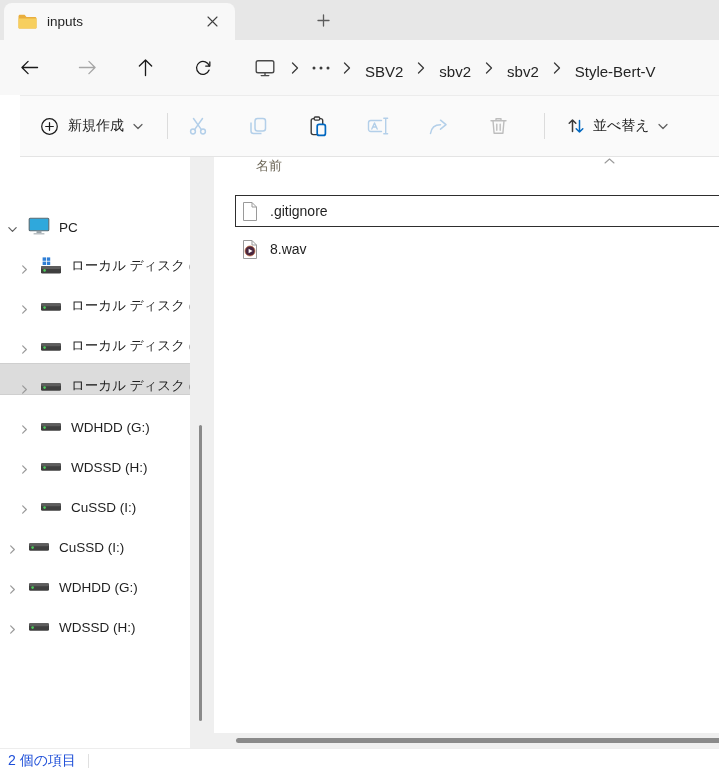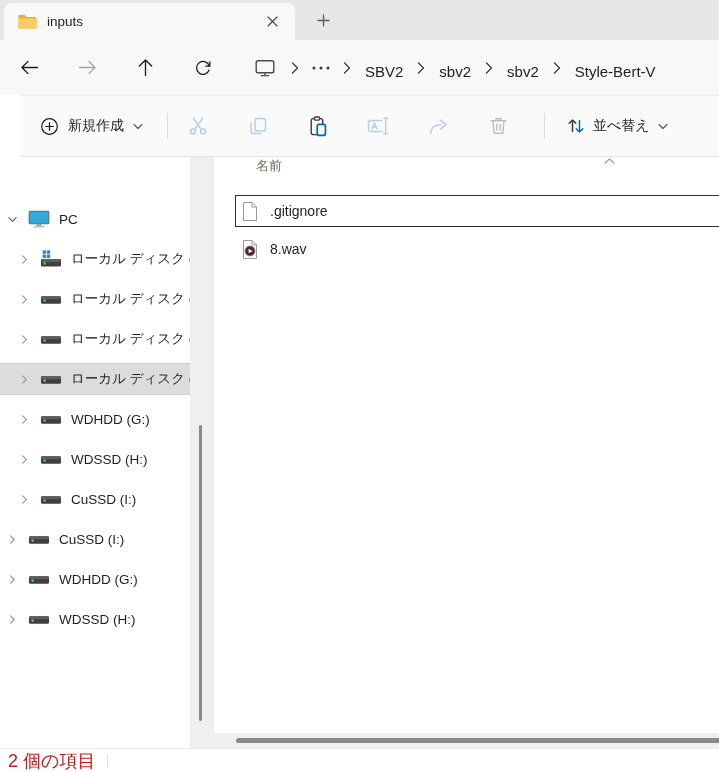--- a/index.html
+++ b/index.html
@@ -7,21 +7,21 @@
   body {
     font-family:"Liberation Sans","DejaVu Sans",sans-serif;
     color:#242424; background:#ffffff; font-size:14px;
     -webkit-font-smoothing:antialiased;
   }
   .window { width:719px; height:772px; display:flex; flex-direction:column; }
 
   
   .tabbar { height:40px; background:#e7e7e7; position:relative; flex:none; }
   .tab {
-    position:absolute; left:4px; bottom:0; width:291px; height:37px;
+    position:absolute; left:4px; bottom:0; width:231px; height:37px;
     background:#f8f8f8; border-radius:8px 8px 0 0;
     display:flex; align-items:center; padding:0 10px 0 14px;
   }
   .tab-title { margin-left:10px; font-size:13.5px; color:#242424; flex:1; }
   .tab-close { width:26px; height:26px; border-radius:5px; display:flex; align-items:center; justify-content:center; }
   .newtab { position:absolute; left:308px; top:6px; width:30px; height:28px; border-radius:5px;
     display:flex; align-items:center; justify-content:center; }
 
   
   .navrow { height:55px; background:#f8f8f8; display:flex; align-items:center; flex:none; }
@@ -42,21 +42,21 @@
   .tb-icons { display:flex; }
   .tb-iconbtn { width:60px; height:40px; display:flex; align-items:center; justify-content:center; border-radius:5px; }
   .tb-group { display:flex; align-items:center; gap:8px; height:40px; border-radius:5px; padding:0 6px; }
   .tb-label { font-size:14px; color:#1f1f1f; }
 
   
   .content { flex:1; display:flex; position:relative; background:#ffffff; min-height:0; }
 
   
   .sidebar { width:190px; flex:none; padding-top:46px; background:#fff; overflow:hidden; }
-  .tree-row { height:32px; margin-bottom:8px; display:flex; align-items:center; }
+  .tree-row { height:32px; margin-bottom:8px; display:flex; align-items:flex-end; }
   .tree-row.lvl0 { padding-left:6px; }
   .tree-row.lvl1 { padding-left:18px; }
   .tree-row.selected { background:#dcdcdc; box-shadow:inset 0 1px 0 #cfcfcf, inset 0 -1px 0 #cfcfcf; }
   .tree-chevron { width:12px; height:12px; flex:none; display:flex; align-items:center; justify-content:center; margin-right:10px; }
   .tree-icon { width:22px; height:18px; flex:none; margin-right:9px; display:flex; align-items:center; justify-content:center; }
   .tree-label { font-size:13.5px; color:#1f1f1f; white-space:nowrap; }
 
   
   .gutter { width:24px; flex:none; background:#efefef; position:relative; }
   .v-thumb { position:absolute; left:9px; width:3px; border-radius:2px; background:#8a8a8a;
@@ -73,21 +73,21 @@
   .file-icon { width:20px; height:20px; margin-left:4px; margin-right:10px; flex:none; }
   .file-name { font-size:14px; color:#1f1f1f; }
 
   
   .h-scroll { position:absolute; left:0; right:0; bottom:0; height:15px; background:#efefef; }
   .h-thumb { position:absolute; left:22px; right:-2px; top:5px; height:5px; border-radius:3px; background:#8a8a8a; }
 
   
   .statusbar { height:24px; background:#fff; border-top:1px solid #ededed; display:flex; align-items:center;
     padding-left:8px; flex:none; }
-  .status-text { font-size:18px; color:#b91c1c; }
+  .status-text { font-size:14px; color:#1d4ed8; }
   .status-sep { width:1px; height:14px; background:#e0e0e0; margin-left:12px; }
 
   svg { display:block; }
 </style>
 </head>
 <body>
 
 <div class="window">
 
   <div class="tabbar">

